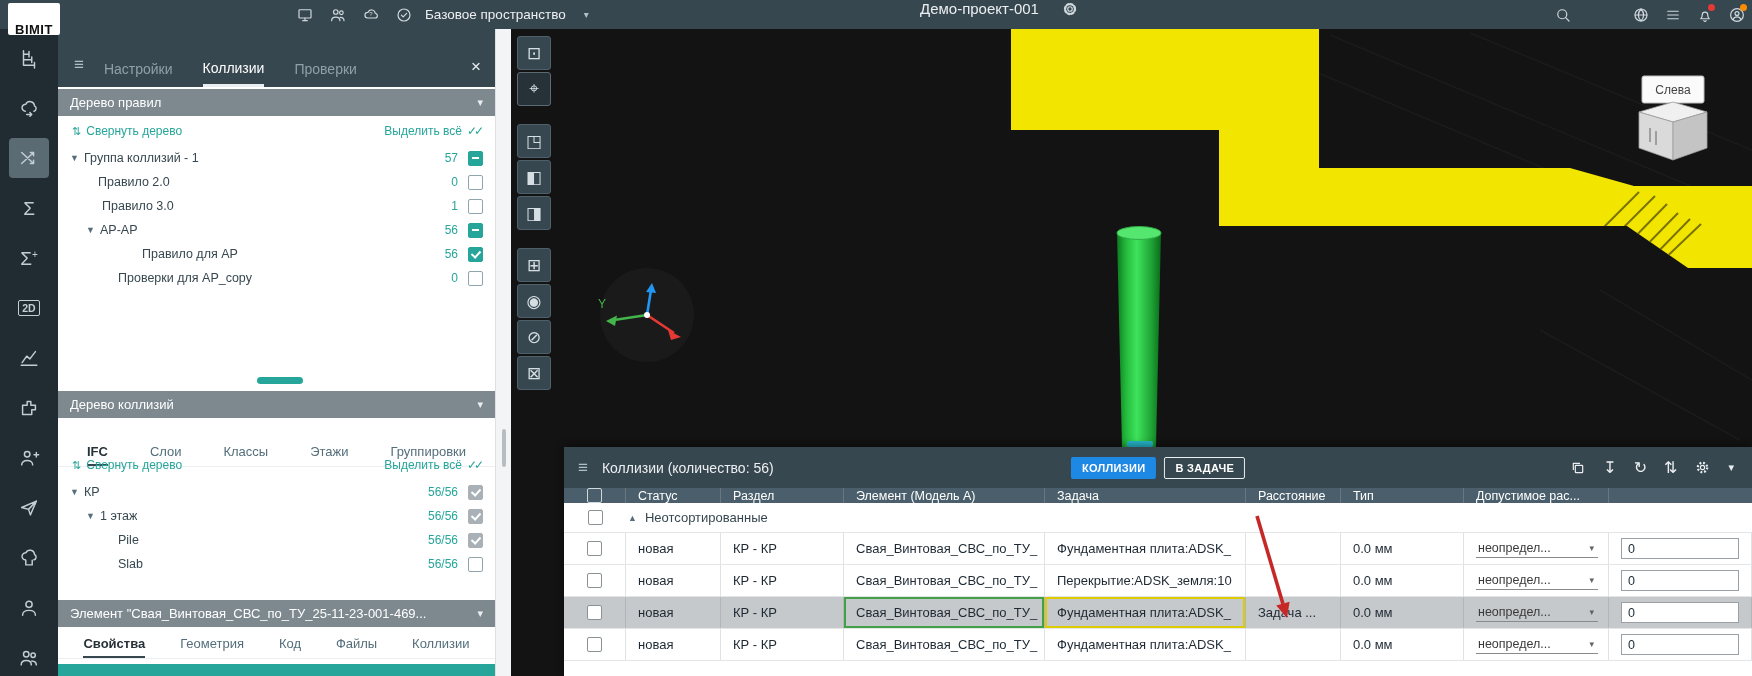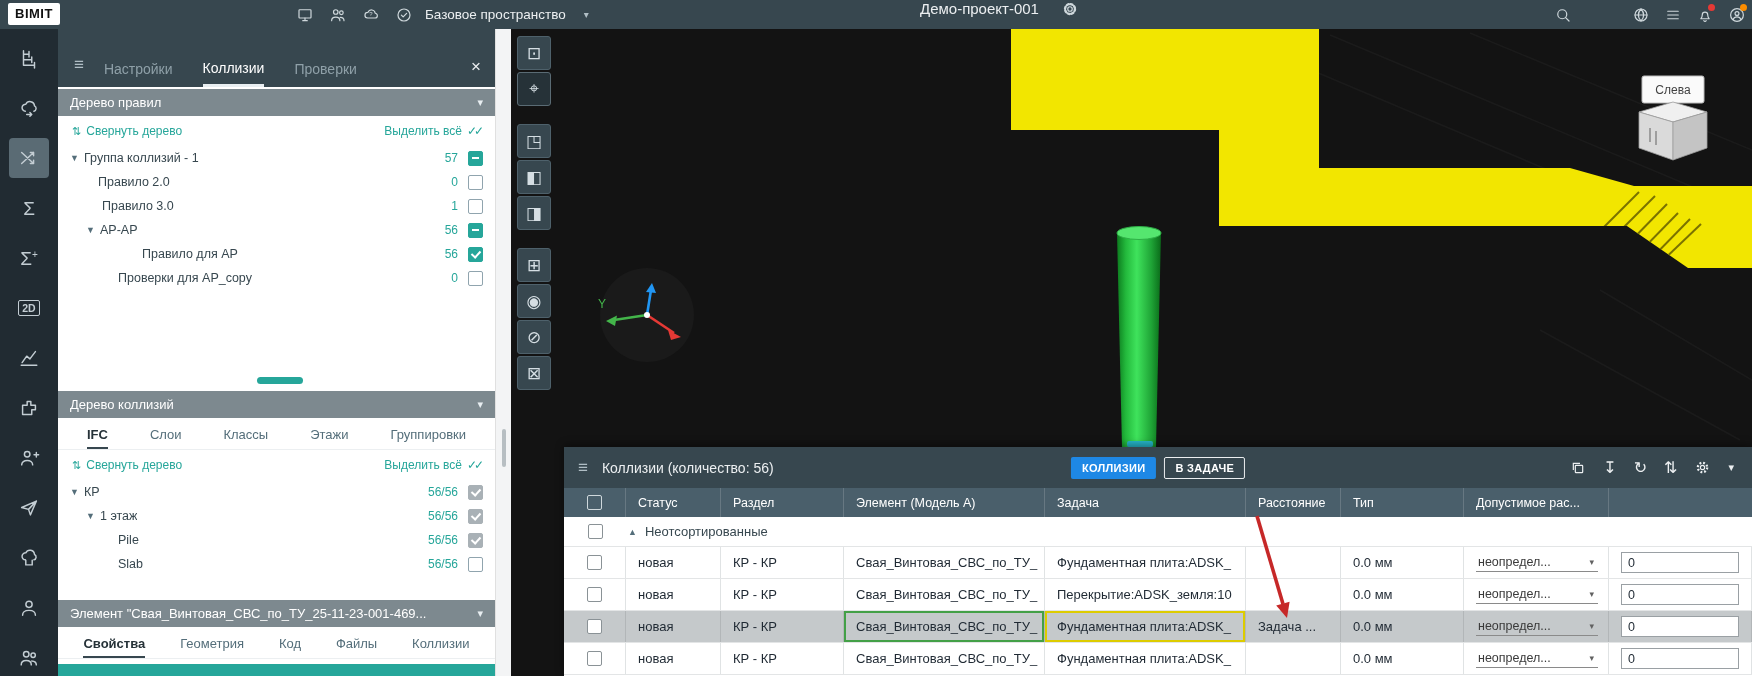--- a/index.html
+++ b/index.html
@@ -1,21 +1,21 @@
 <!DOCTYPE html>
 <html><head>
 <meta charset="utf-8">
 <style>
   *{box-sizing:border-box;margin:0;padding:0}
   html,body{width:1752px;height:676px;overflow:hidden;background:#131313;
     font-family:"Liberation Sans",sans-serif;-webkit-font-smoothing:antialiased}
   
   .topbar{position:absolute;left:0;top:0;width:1752px;height:29px;background:#37474F;z-index:50}
   .logo{position:absolute;left:8px;top:3px;height:22px;background:#fff;border-radius:2px;
-    color:#111;font-weight:bold;font-size:13px;line-height:22px;padding:0 7px;letter-spacing:.5px}
+    color:#111;font-weight:bold;font-size:13px;line-height:22px;padding:16px 7px;letter-spacing:.5px}
   .tb-lefticons{position:absolute;left:296px;top:0;height:29px;display:flex;align-items:center;gap:15px}
   .workspace{position:absolute;left:425px;top:0;height:29px;display:flex;align-items:center;gap:18px;color:#ECEFF1;font-size:13.5px;cursor:pointer}
   .project{position:absolute;left:920px;top:0;height:29px;display:flex;align-items:flex-start;gap:22px;color:#ECEFF1;font-size:15px}
   .tb-righticons{position:absolute;right:6px;top:0;height:29px;display:flex;align-items:center;gap:14px}
   .ti{width:18px;height:18px;stroke:#CFD8DC;fill:none;stroke-width:1.6;stroke-linecap:round;stroke-linejoin:round}
   .chev{font-size:10px;color:#B0BEC5}
   .bellwrap,.avwrap{position:relative;display:flex}
   .dot{position:absolute;width:7px;height:7px;border-radius:50%;right:-1px;top:-2px}
   .dot.red{background:#E53935}.dot.orange{background:#FB8C00}
   
@@ -77,21 +77,21 @@
   .cp-menu{font-size:17px;margin:0 14px 0 14px;color:#B0BEC5;cursor:pointer}
   .cp-title{font-size:14px}
   .cp-toggle{position:absolute;left:50%;transform:translateX(-50%);display:flex;gap:8px}
   .btn-blue{background:#1E88E5;color:#fff;border:none;font-size:11px;font-weight:bold;padding:5px 11px;border-radius:2px;
     font-family:"Liberation Sans",sans-serif;letter-spacing:.3px;cursor:pointer}
   .btn-ghost{background:transparent;color:#fff;border:1px solid #ECEFF1;font-size:11px;font-weight:bold;padding:4px 10px;
     border-radius:2px;font-family:"Liberation Sans",sans-serif;letter-spacing:.3px;cursor:pointer}
   .cp-icons{margin-left:auto;display:flex;align-items:center;gap:17px;margin-right:18px}
   .cpi{font-size:16px;color:#ECEFF1;cursor:pointer;line-height:1}
   .cgrid{display:grid;grid-template-columns:62px 95px 123px 201px 201px 95px 123px 145px 1fr}
-  .chead{height:29px;background:#4A5F6B;color:#fff;font-size:12.5px}
+  .chead{height:15px;background:#4A5F6B;color:#fff;font-size:12.5px}
   .hc{padding-left:12px;height:100%;display:flex;align-items:center;border-right:1px solid rgba(255,255,255,.16);
     white-space:nowrap;overflow:hidden;cursor:pointer}
   .hc-cb{justify-content:center;padding-left:0}
   .grouprow{height:30px;background:#fff;border-bottom:1px solid #E3E5E6}
   .gcell{grid-column:2 / -1;display:flex;align-items:center;gap:8px;font-size:13px;color:#37474F;padding-left:2px;height:100%}
   .gtri{font-size:9px;color:#546E7A}
   .ccell-cb{display:flex;align-items:center;justify-content:center;height:100%}
   .crow{height:32px;background:#fff;border-bottom:1px solid #E3E5E6;font-size:13px;color:#1F2933}
   .bc{padding-left:12px;height:100%;display:flex;align-items:center;border-right:1px solid #E0E3E4;
     white-space:nowrap;overflow:hidden}
@@ -294,21 +294,21 @@
       <span class="cb"></span>
     </div>
   </div>
 
   <div class="pill"></div>
 
   <div class="sechead" style="top:362px">
     <span class="ttl">Дерево коллизий</span>
     <span class="sx">▾</span>
   </div>
-  <div class="subtabs" style="top:389px">
+  <div class="subtabs" style="top:406px">
     <span class="stab active">IFC</span>
     <span class="stab">Слои</span>
     <span class="stab">Классы</span>
     <span class="stab">Этажи</span>
     <span class="stab">Группировки</span>
   </div>
   <div class="linksrow" style="top:421px">
     <span class="lnk">
         <span class="ic">⇅</span>
         <span>Свернуть дерево</span>

